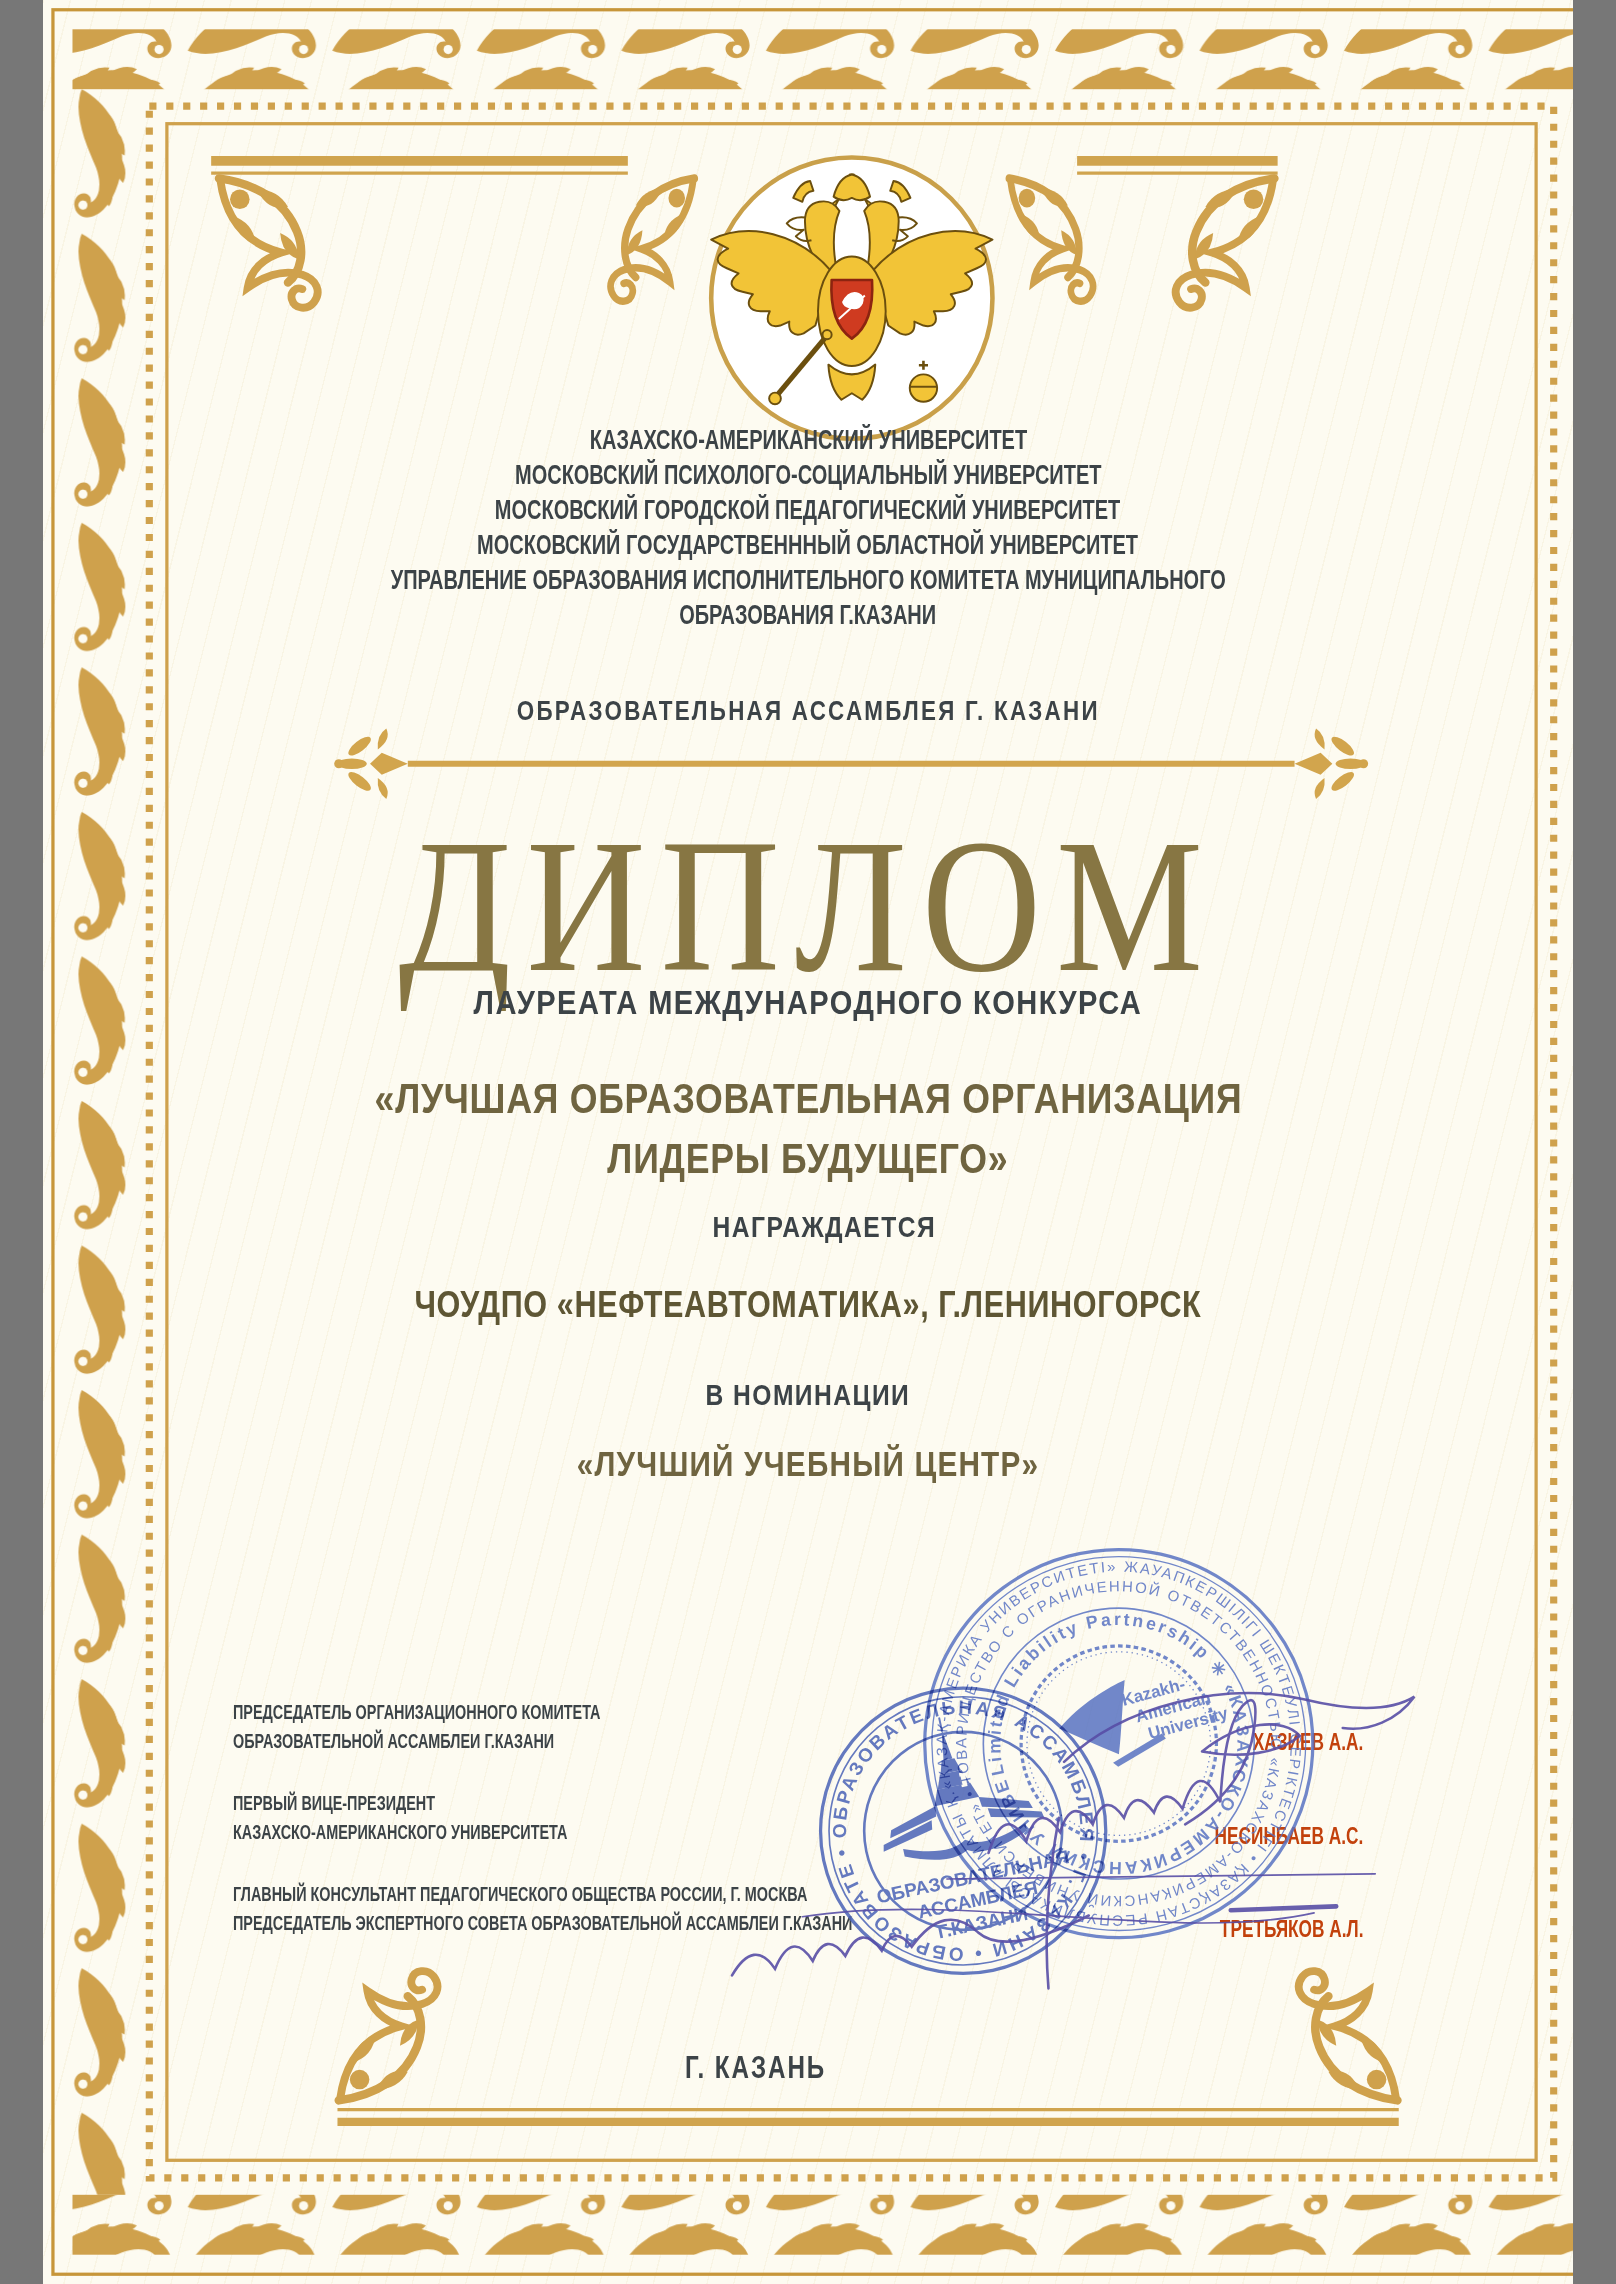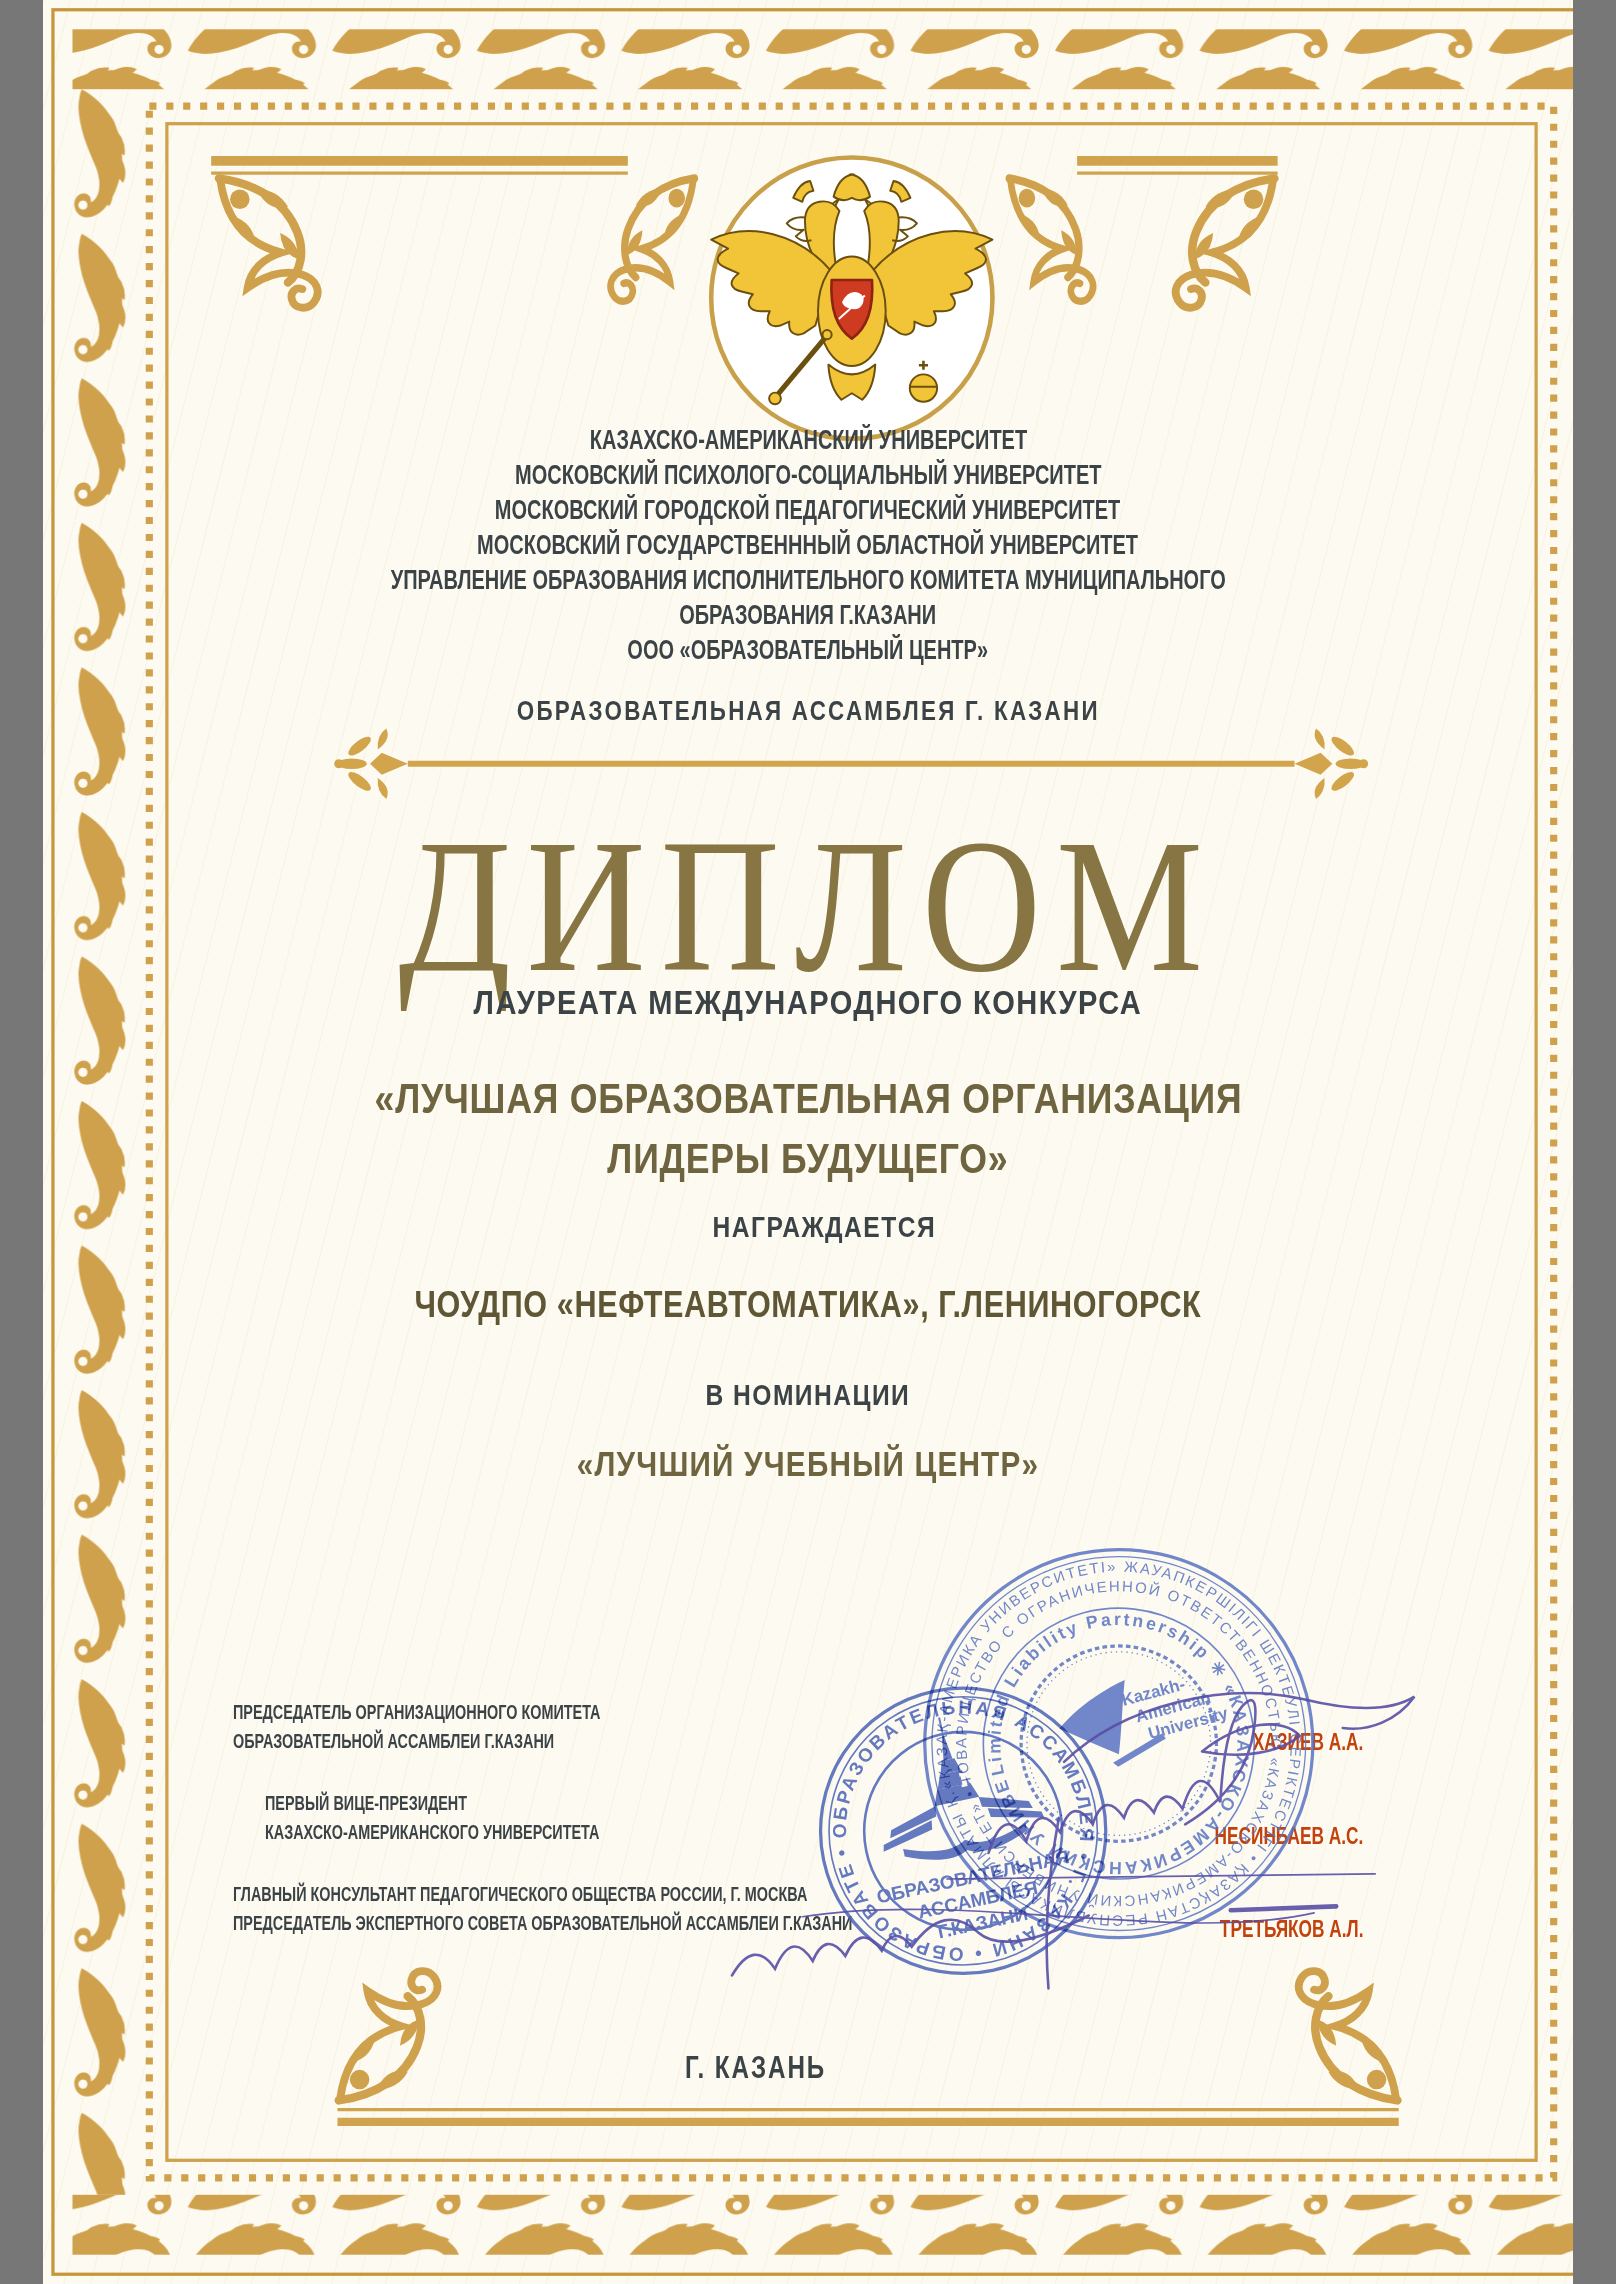--- a/index.html
+++ b/index.html
@@ -50,21 +50,21 @@
 
   .nom-label{top:1378px;font-size:30px;font-weight:700;letter-spacing:.06em;}
   .nom-label .cond{transform:scaleX(.82);}
 
   .nomination{top:1444px;font-size:35px;font-weight:700;color:#6f6440;letter-spacing:.04em;}
   .nomination .cond{transform:scaleX(.85);}
 
   .sig-block{position:absolute;left:190px;z-index:2;color:#3c4347;
              font-size:20px;font-weight:700;line-height:29px;text-align:left;}
   .sig-block .condl{transform:scaleX(.72);}
-  .sig-1{top:1698px;} .sig-2{top:1789px;margin-left:32px;} .sig-3{top:1880px;}
+  .sig-1{top:1698px;} .sig-2{top:1789px;} .sig-3{top:1880px;}
 
   .name{position:absolute;right:210px;z-index:2;color:#c2410c;
         font-size:23px;font-weight:700;text-align:left;}
   .name .condr{transform:scaleX(.75);}
   .name-1{top:1729px;} .name-2{top:1823px;} .name-3{top:1916px;}
 
   .city{top:2050px;font-size:31px;font-weight:700;letter-spacing:.08em;padding-right:104px;box-sizing:border-box;}
   .city .cond{transform:scaleX(.78);}
 </style>
 </head>
@@ -178,21 +178,20 @@
     </g>
   </svg>
 
   <div class="txt org-list">
     <div><span class="cond">КАЗАХСКО-АМЕРИКАНСКИЙ УНИВЕРСИТЕТ</span></div>
     <div><span class="cond">МОСКОВСКИЙ ПСИХОЛОГО-СОЦИАЛЬНЫЙ УНИВЕРСИТЕТ</span></div>
     <div><span class="cond">МОСКОВСКИЙ ГОРОДСКОЙ ПЕДАГОГИЧЕСКИЙ УНИВЕРСИТЕТ</span></div>
     <div><span class="cond">МОСКОВСКИЙ ГОСУДАРСТВЕНННЫЙ ОБЛАСТНОЙ УНИВЕРСИТЕТ</span></div>
     <div><span class="cond">УПРАВЛЕНИЕ ОБРАЗОВАНИЯ ИСПОЛНИТЕЛЬНОГО КОМИТЕТА МУНИЦИПАЛЬНОГО</span></div>
     <div><span class="cond">ОБРАЗОВАНИЯ Г.КАЗАНИ</span></div>
-    <div><span class="cond">ООО «ОБРАЗОВАТЕЛЬНЫЙ ЦЕНТР»</span></div>
   </div>
 
   <div class="txt assembly-title">
     <span class="cond">ОБРАЗОВАТЕЛЬНАЯ АССАМБЛЕЯ Г. КАЗАНИ</span>
   </div>
 
   <div class="txt diplom">
     <span class="cond">ДИПЛОМ</span>
   </div>
 

